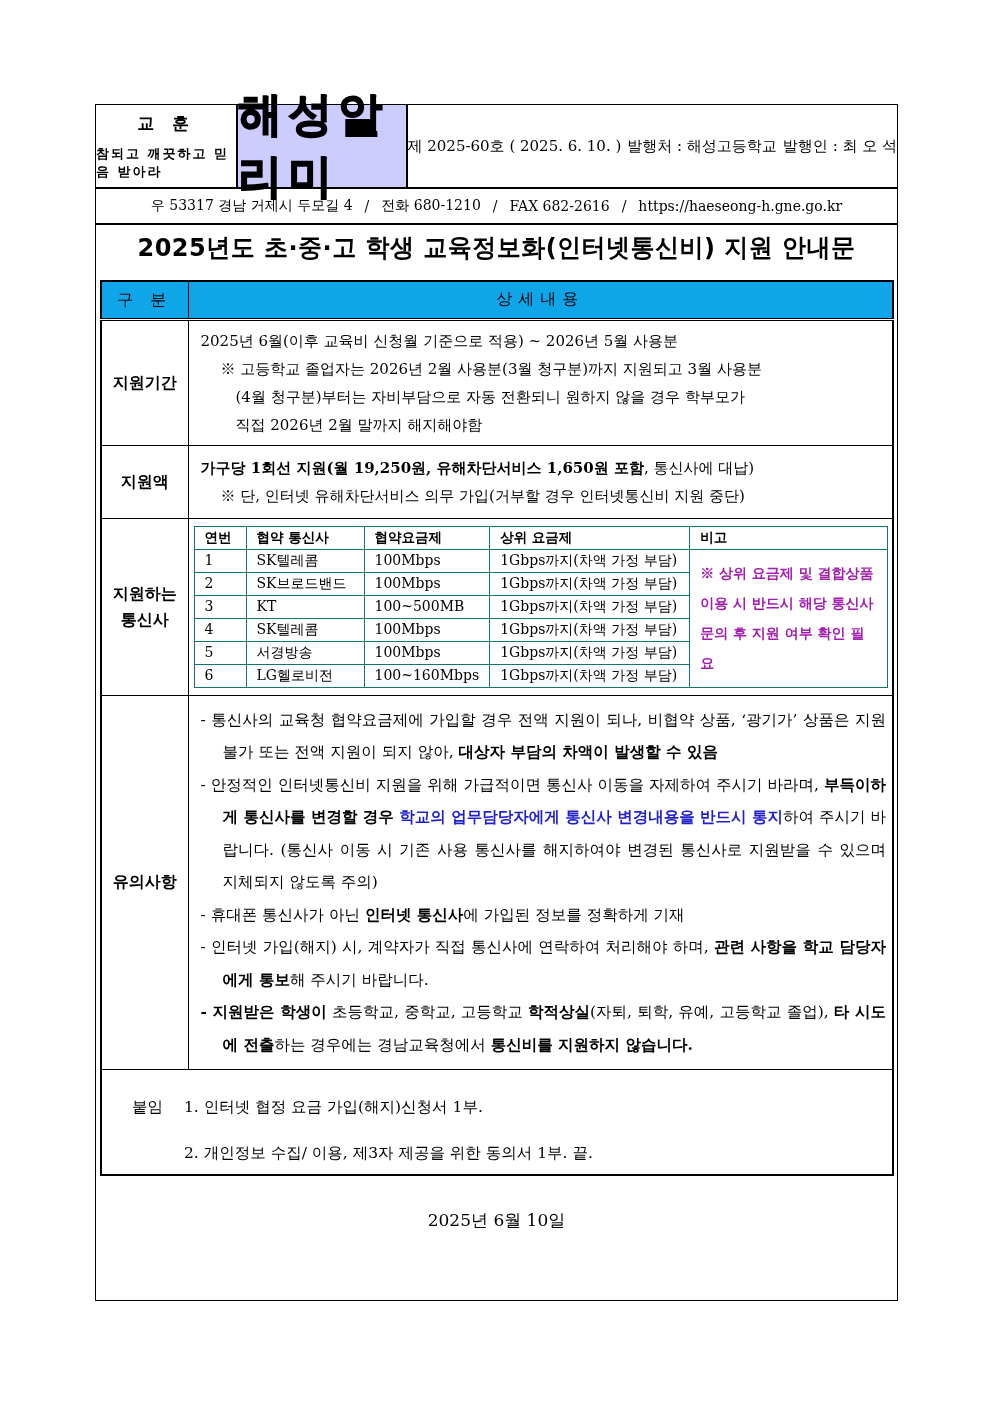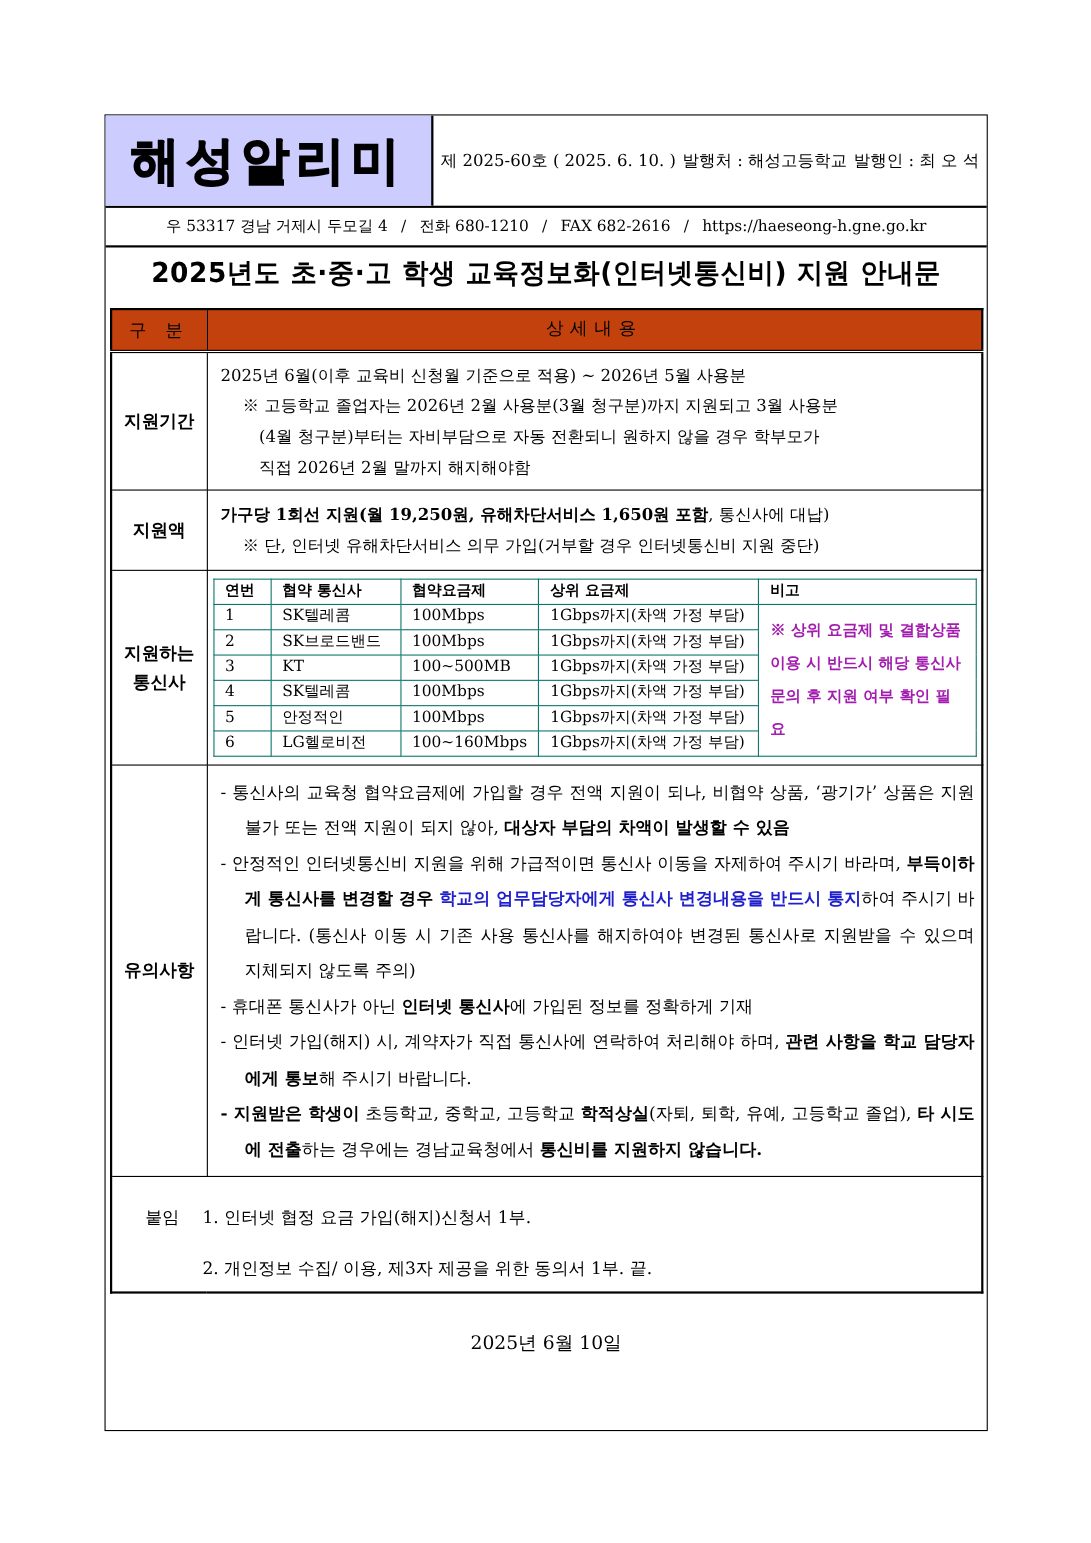--- a/index.html
+++ b/index.html
@@ -45,21 +45,21 @@
     font-family: "DejaVu Sans", sans-serif; font-weight: bold; font-size: 25px; letter-spacing: 0.5px;
     transform: scaleX(0.96);
   }
   
   .info-table {
     position: absolute; left: 4px; top: 175px; width: 794px;
     border-collapse: collapse; border: 2px solid #000;
   }
   .info-table td, .info-table th { border: 1px solid #000; vertical-align: middle; }
   .info-table .hdr-row th {
-    background: #c2410c; height: 38px; font-weight: normal; font-size: 16px; letter-spacing: 6px;
+    background: #0ea5e9; height: 38px; font-weight: normal; font-size: 16px; letter-spacing: 6px;
     border-bottom: 3px double #000;
   }
   .label-cell {
     width: 87px; text-align: center; font-family: "DejaVu Sans", sans-serif; font-weight: bold; font-size: 16px;
     line-height: 1.6;
   }
   .content-cell { padding: 6px 8px 6px 12px; font-size: 15px; line-height: 28px; }
   .note-line { padding-left: 20px; }
   .note-cont { padding-left: 35px; }
   .b { font-weight: bold; }
@@ -86,20 +86,24 @@
     font-size: 31px; font-weight: bold; letter-spacing: 26px; font-family: "DejaVu Sans", sans-serif;
   }
   .sign-name .seal { font-size: 13px; letter-spacing: 1px; font-weight: bold; margin-left: -20px; }
 </style>
 </head>
 <body>
 
 <div class="page-frame">
 
   <div class="masthead">
+    <div class="motto-box">
+      <div class="motto-title">교 훈</div>
+      <div class="motto-text">참되고 깨끗하고 믿음 받아라</div>
+    </div>
     <div class="title-box">
       <div class="newsletter-title">해성알리미</div>
     </div>
     <div class="issue-box">
       <div class="issue-line">제 2025-60호 ( 2025. 6. 10. )</div>
       <div class="issue-line">발행처 : 해성고등학교</div>
       <div class="issue-line">발행인 : 최 오 석</div>
     </div>
   </div>
 
@@ -179,21 +183,21 @@
             <td>1Gbps까지(차액 가정 부담)</td>
           </tr>
           <tr>
             <td>4</td>
             <td>SK텔레콤</td>
             <td>100Mbps</td>
             <td>1Gbps까지(차액 가정 부담)</td>
           </tr>
           <tr>
             <td>5</td>
-            <td>안정적인</td>
+            <td>서경방송</td>
             <td>100Mbps</td>
             <td>1Gbps까지(차액 가정 부담)</td>
           </tr>
           <tr>
             <td>6</td>
             <td>LG헬로비전</td>
             <td>100~160Mbps</td>
             <td>1Gbps까지(차액 가정 부담)</td>
           </tr>
         </tbody>

